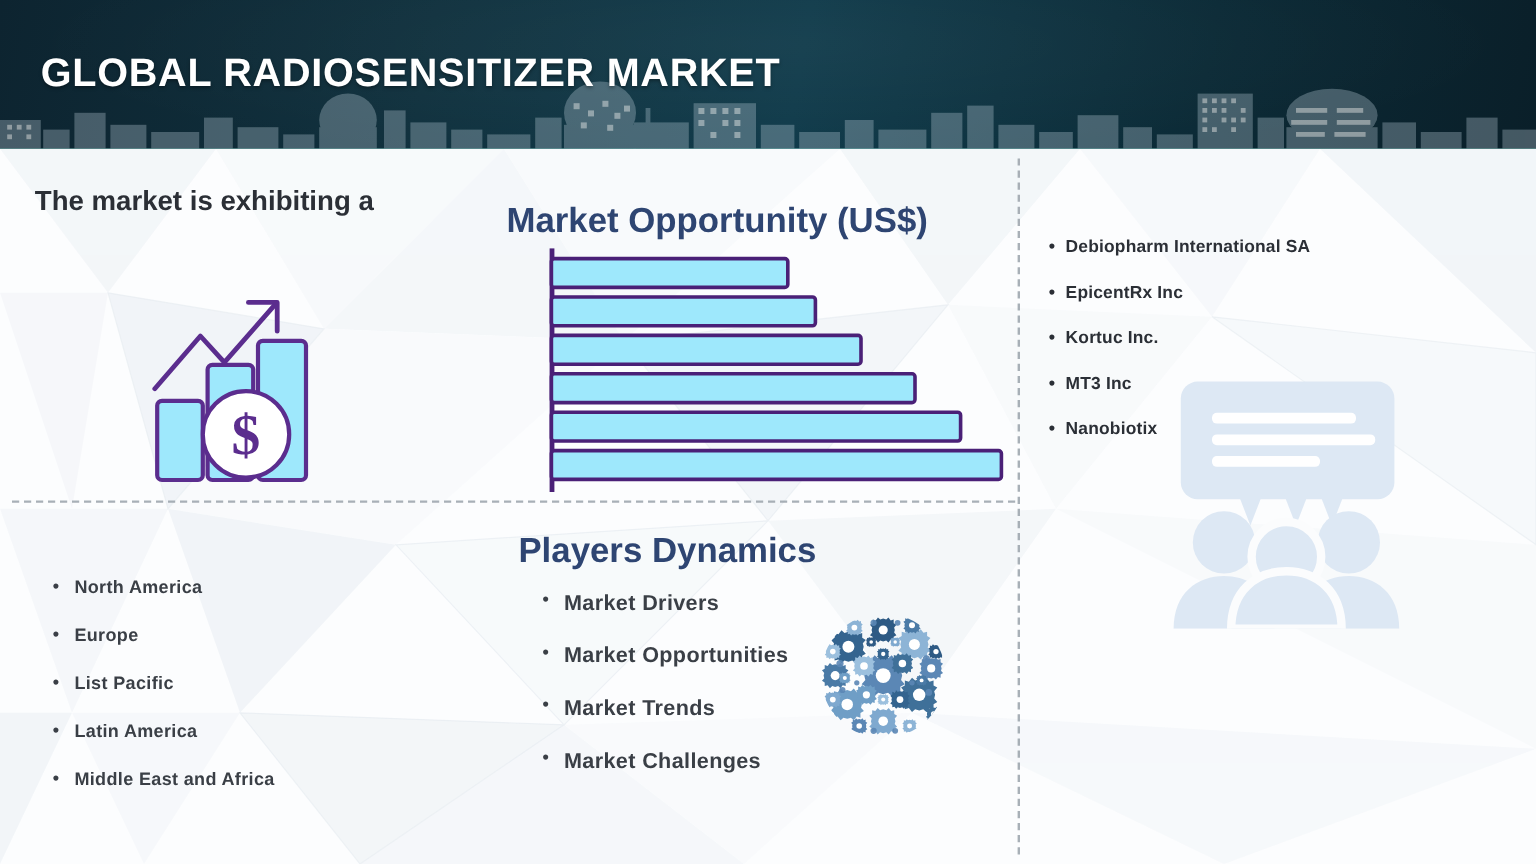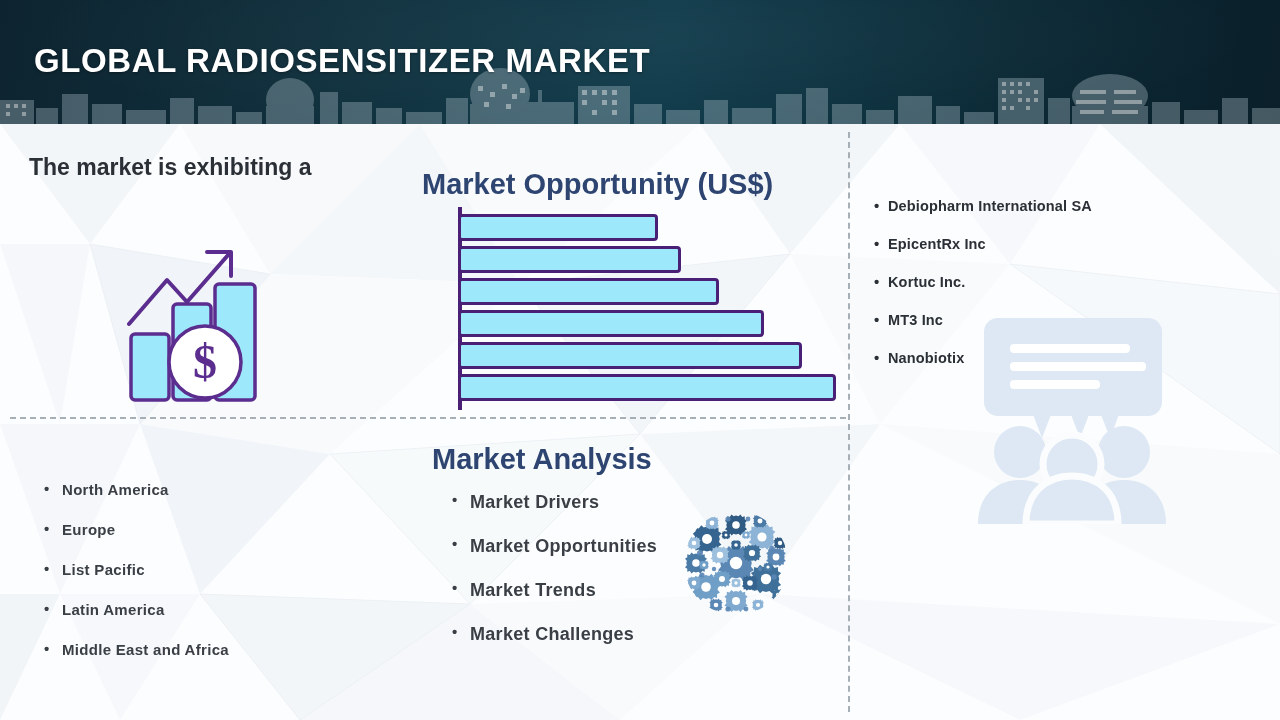--- a/index.html
+++ b/index.html
@@ -302,21 +302,21 @@
     <ul id="region-list">
         <li>North America</li>
         <li>Europe</li>
         <li>List Pacific</li>
         <li>Latin America</li>
         <li>Middle East and Africa</li>
       </ul>
   </div>
 
   <div class="q4">
-    <div class="sec-title">Market Analysis</div>
+    <div class="sec-title">Players Dynamics</div>
     <ul id="dynamics-list">
         <li>Market Drivers</li>
         <li>Market Opportunities</li>
         <li>Market Trends</li>
         <li>Market Challenges</li>
       </ul>
 
     <svg class="gears-icon" width="108" height="108" viewBox="0 0 108 108">
       <defs>
         <clipPath id="gclip">

